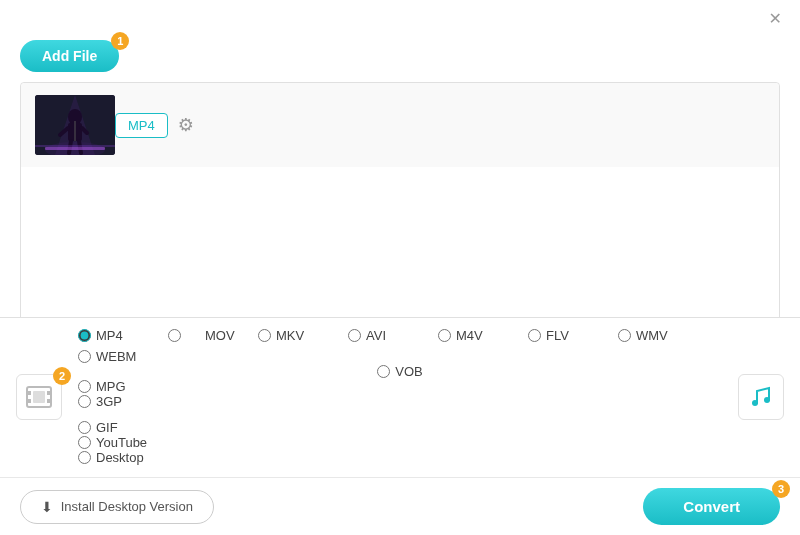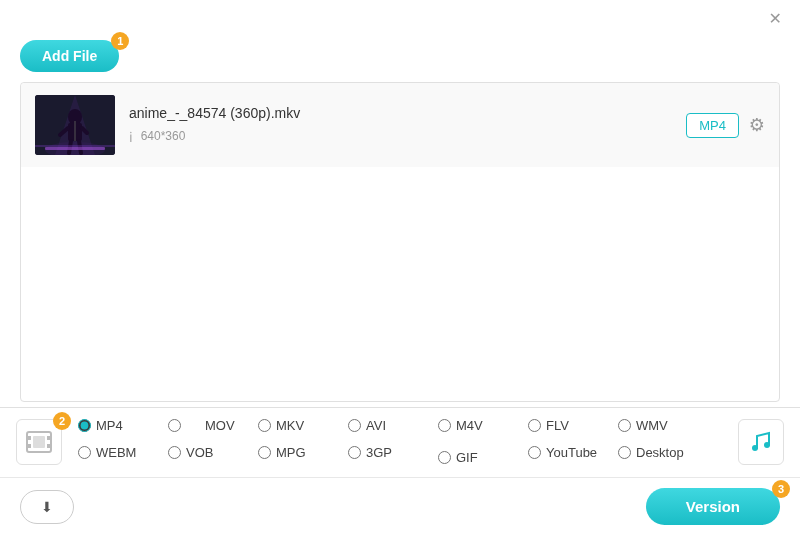--- a/index.html
+++ b/index.html
@@ -315,27 +315,20 @@
         <line x1="33" y1="33" x2="25" y2="40" stroke="#1a0a2a" stroke-width="4" stroke-linecap="round"></line>
         <line x1="47" y1="33" x2="52" y2="38" stroke="#1a0a2a" stroke-width="4" stroke-linecap="round"></line>
 
         <line x1="36" y1="46" x2="34" y2="58" stroke="#1a0a2a" stroke-width="4" stroke-linecap="round"></line>
         <line x1="44" y1="46" x2="46" y2="58" stroke="#1a0a2a" stroke-width="4" stroke-linecap="round"></line>
 
         <rect x="10" y="52" width="60" height="3" fill="#c060ff" opacity="0.5" rx="1"></rect>
         <rect x="0" y="50" width="80" height="2" fill="#8040cc" opacity="0.3"></rect>
       </svg>
     </div>
-    <div class="file-info">
-      <div class="file-name">anime_-_84574 (360p).mkv</div>
-      <div class="file-meta">
-        <span class="info-icon">ℹ</span>
-        <span class="file-resolution">640*360</span>
-      </div>
-    </div>
     <div class="file-actions">
       <button class="format-badge">MP4</button>
       <button class="settings-btn">⚙</button>
     </div>
   </div>
 </div>
 
 <div class="format-section">
   <div class="format-icon">
 
@@ -376,26 +369,26 @@
       <label class="format-option" style="min-width:90px;">
         <input type="radio" name="fmt" style="">
         <span>FLV</span>
       </label>
       <label class="format-option" style="min-width:90px;">
         <input type="radio" name="fmt" style="">
         <span>WMV</span>
       </label>
     </div>
 
-    <div style="display:flex; gap:0;">
+    <div style="display:flex; gap:0;flex-direction:column;">
       <label class="format-option" style="min-width:90px;">
         <input type="radio" name="fmt" style="">
         <span>WEBM</span>
       </label>
-      <label class="format-option" style="min-width:90px;">
+      <label class="format-option" style="min-width:90px;justify-content:center;">
         <input type="radio" name="fmt" style="">
         <span>VOB</span>
       </label>
       <label class="format-option" style="min-width:90px;">
         <input type="radio" name="fmt" style="">
         <span>MPG</span>
       </label>
       <label class="format-option" style="min-width:90px;">
         <input type="radio" name="fmt" style="">
         <span>3GP</span>
@@ -421,18 +414,19 @@
       <path d="M10 20 L10 8 L22 5 L22 17" stroke="#1abdc6" stroke-width="2" fill="none" stroke-linecap="round"></path>
       <circle cx="8" cy="20" r="3" fill="#1abdc6"></circle>
       <circle cx="20" cy="17" r="3" fill="#1abdc6"></circle>
     </svg>
   </div>
 </div>
 
 <div class="bottom-bar">
   <button class="install-btn">
     <span class="install-icon">⬇</span>
+    <span>Install Desktop Version</span>
   </button>
   <button class="convert-btn">
-    <span>Version</span>
+    <span>Convert</span>
     <span class="convert-badge">3</span>
   </button>
 </div>
 
 </body></html>

